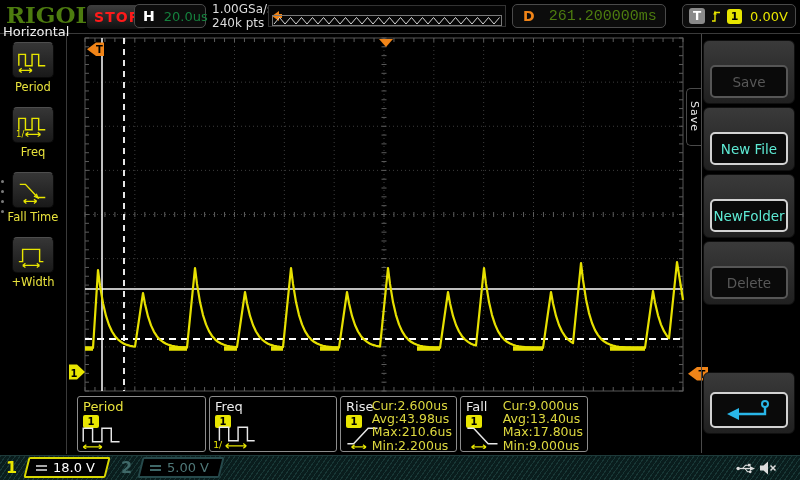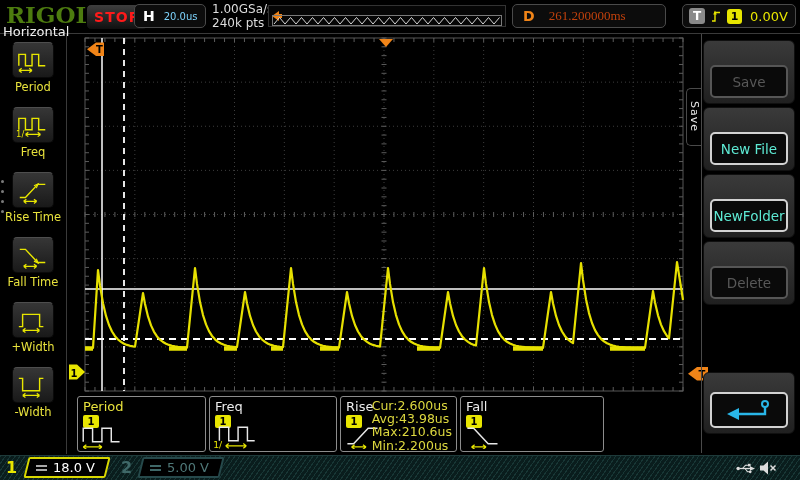--- a/index.html
+++ b/index.html
@@ -9,28 +9,28 @@
 
   
   .topbar{position:absolute;left:0;top:0;width:800px;height:33px;background:#000;border-bottom:1px solid #3a3a3a}
   .logo{position:absolute;left:6px;top:1px;font-family:"DejaVu Serif",serif;font-weight:bold;font-size:23px;color:#4d7c0f}
   .stop-btn{position:absolute;left:86px;top:4px;width:60px;height:24px;border-radius:5px;
             background:linear-gradient(#3e3e3e,#101010);border:1px solid #000;
             color:#ff1a1a;font-weight:bold;font-size:14px;letter-spacing:1px;text-align:center;line-height:24px}
   .h-box{position:absolute;left:134px;top:4px;width:72px;height:24px;border-radius:5px;
          background:#0c0c0c;border:1px solid #4a4a4a;display:flex;align-items:center;gap:9px;padding:0 8px;box-sizing:border-box}
   .h-label{font-weight:bold;font-size:14px;color:#fff}
-  .h-val{font-size:10px;color:#7dd3fc;white-space:nowrap}
+  .h-val{font-size:13px;color:#15803d;white-space:nowrap}
   .rate{position:absolute;left:212px;top:3px;font-size:12px;line-height:13.5px;color:#ddd}
   .preview{position:absolute;left:268px;top:5px;width:238px;height:22px;background:#060606;border:1px solid #333;box-sizing:border-box}
   .preview-view{position:absolute;left:3px;top:9px;width:230px;height:11px;border:1px solid #7a7a7a;box-sizing:border-box}
   .d-box{position:absolute;left:512px;top:4px;width:154px;height:24px;border-radius:5px;background:#0c0c0c;
          border:1px solid #4a4a4a;display:flex;align-items:center;gap:14px;padding:0 10px;box-sizing:border-box}
   .d-label{color:#f08418;font-weight:bold;font-size:14px}
-  .d-val{color:#c2410c;font-size:13px;font-family:Liberation Serif, serif;white-space:nowrap}
+  .d-val{color:#4d7c0f;font-size:15px;font-family:Liberation Mono, monospace;white-space:nowrap}
   .t-box{position:absolute;left:682px;top:4px;width:114px;height:24px;border-radius:5px;background:#0c0c0c;
          border:1px solid #4a4a4a;display:flex;align-items:center;gap:5px;padding:0 6px;box-sizing:border-box}
   .t-label{width:16px;height:16px;background:#8a8a8a;color:#fff;font-weight:bold;font-size:12px;text-align:center;line-height:16px;border-radius:3px}
   .t-ch{width:15px;height:15px;background:#e8e600;color:#000;font-weight:bold;font-size:11px;text-align:center;line-height:15px;border-radius:3px}
   .t-val{color:#e8e600;font-size:13px;margin-left:3px}
 
   
   .sidebar{position:absolute;left:0;top:20px;width:66px;height:420px}
   .sb-title{position:absolute;left:3px;top:4px;font-size:13px;color:#f0f0f0}
   .v-div{position:absolute;left:66px;top:34px;width:1px;height:420px;background:#3a3a3a}
@@ -54,21 +54,21 @@
           border:1px solid #101010;border-radius:6px;box-sizing:border-box}
   .mbtn{position:absolute;left:6px;right:6px;top:24px;height:33px;background:#0a0a0a;border:2px solid #d2d2d2;
         border-radius:5px;color:#5eead4;font-size:13.5px;display:flex;align-items:center;justify-content:center;
         box-sizing:border-box;white-space:nowrap}
   .mbtn.disabled{border-color:#565656;color:#585858}
 
   
   .meas-row{position:absolute;left:77px;top:396px;display:flex;gap:3px}
   .mpanel{position:relative;height:56px;background:#000;border:1px solid #8c8c8c;border-radius:3px;box-sizing:border-box}
   .mpanel:nth-child(1){width:129px}.mpanel:nth-child(2){width:128px}
-  .mpanel:nth-child(3){width:117px}.mpanel:nth-child(4){width:144px}
+  .mpanel:nth-child(3){width:117px}.mpanel:nth-child(4){width:128px}
   .mp-title{position:absolute;left:5px;top:2px;font-size:13px;color:#ececec}
   .mpanel.hl .mp-title{color:#e8e23c}
   .mp-badge{position:absolute;left:5px;top:18px;width:16px;height:13px;background:#e8e600;border-radius:2px;
             color:#000;font-size:10px;font-weight:bold;text-align:center;line-height:13px}
   .mp-icon{position:absolute;left:3px;bottom:2px}
   .mp-vals{position:absolute;right:4px;top:2px;font-size:12.5px;line-height:13.2px;color:#ddd83f;text-align:left}
 
   
   .bottombar{position:absolute;left:0;top:455px;width:800px;height:25px;background:#0a1d1d;border-top:1px solid #1e3a3a;
              background-image:repeating-linear-gradient(125deg,rgba(60,120,115,.28) 0 1px,transparent 1px 4px);box-sizing:border-box}
@@ -139,30 +139,20 @@
     <div class="sb-btn">
         <svg width="34" height="30" viewBox="0 0 36 30">
       <path d="M3,20 V8 H10 V20 H17 V8 H24 V20 H31" fill="none" stroke="#e8e600" stroke-width="1.5"></path>
       <text x="0" y="28" font-size="9" fill="#e8e600">1/</text>
       <path d="M10,25 H26 M10,25 l3,-2.3 M10,25 l3,2.3 M26,25 l-3,-2.3 M26,25 l-3,2.3" fill="none" stroke="#e8e600" stroke-width="1.3"></path>
     </svg>
       </div>
     <div class="sb-label">Freq</div>
   </div>
 
-  <div class="sb-item">
-    <div class="sb-btn">
-        <svg width="34" height="30" viewBox="0 0 36 30">
-      <path d="M4,23 H10 L23,9 H31" fill="none" stroke="#e8e600" stroke-width="1.5"></path>
-      <path d="M19,10.5 L23.5,8.5 L21.5,13" fill="none" stroke="#e8e600" stroke-width="1.2"></path>
-      <path d="M8,27 H22 M8,27 l3,-2.3 M8,27 l3,2.3 M22,27 l-3,-2.3 M22,27 l-3,2.3" fill="none" stroke="#e8e600" stroke-width="1.3"></path>
-    </svg>
-      </div>
-    <div class="sb-label">Rise Time</div>
-  </div>
 
   <div class="sb-item">
     <div class="sb-btn">
         <svg width="34" height="30" viewBox="0 0 36 30">
       <path d="M4,9 H10 L23,23 H31" fill="none" stroke="#e8e600" stroke-width="1.5"></path>
       <path d="M19,21.5 L23.5,23.5 L21.5,19" fill="none" stroke="#e8e600" stroke-width="1.2"></path>
       <path d="M8,27 H22 M8,27 l3,-2.3 M8,27 l3,2.3 M22,27 l-3,-2.3 M22,27 l-3,2.3" fill="none" stroke="#e8e600" stroke-width="1.3"></path>
     </svg>
       </div>
     <div class="sb-label">Fall Time</div>
@@ -171,29 +161,20 @@
   <div class="sb-item">
     <div class="sb-btn">
         <svg width="34" height="30" viewBox="0 0 36 30">
       <path d="M3,22 H7 V9 H25 V22 H29" fill="none" stroke="#e8e600" stroke-width="1.5"></path>
       <path d="M7,26 H25 M7,26 l3,-2.3 M7,26 l3,2.3 M25,26 l-3,-2.3 M25,26 l-3,2.3" fill="none" stroke="#e8e600" stroke-width="1.3"></path>
     </svg>
       </div>
     <div class="sb-label">+Width</div>
   </div>
 
-  <div class="sb-item">
-    <div class="sb-btn">
-        <svg width="34" height="30" viewBox="0 0 36 30">
-      <path d="M3,8 H7 V21 H25 V8 H29" fill="none" stroke="#e8e600" stroke-width="1.5"></path>
-      <path d="M7,26 H25 M7,26 l3,-2.3 M7,26 l3,2.3 M25,26 l-3,-2.3 M25,26 l-3,2.3" fill="none" stroke="#e8e600" stroke-width="1.3"></path>
-    </svg>
-      </div>
-    <div class="sb-label">-Width</div>
-  </div>
 
   <div class="sb-dots">
     <div></div>
       <div></div>
       <div></div>
       <div></div>
   </div>
 </div>
 <div class="v-div"></div>
 
@@ -610,20 +591,26 @@
     </div>
   </div>
 
   <div class="mpanel">
     <div class="mp-title">Fall</div>
     <div class="mp-badge">1</div>
     <svg class="mp-icon" width="40" height="27" viewBox="0 0 38 26">
       <path d="M3,6 H9 L23,21 H32" fill="none" stroke="#e8e8e8" stroke-width="1.4"></path>
       <path d="M7,24 H21 M7,24 l3,-2.2 M7,24 l3,2.2 M21,24 l-3,-2.2 M21,24 l-3,2.2" fill="none" stroke="#e8e600" stroke-width="1.2"></path>
     </svg>
+    <div class="mp-vals">
+      <div>Cur:9.000us</div>
+        <div>Avg:13.40us</div>
+      <div>Max:17.80us</div>
+        <div>Min:9.000us</div>
+    </div>
   </div>
 </div>
 
 <div class="bottombar">
   <div class="ch-num" style="left:6px;color:#e8e600">1</div>
   <div class="ch-shape" style="left:26px;width:82px;border-color:#d8d800">
     <div class="unskew">
       <div>
         <div class="dcline" style="background:#a8a8a8"></div>
         <div class="dcdash" style="border-color:#a8a8a8"></div>

